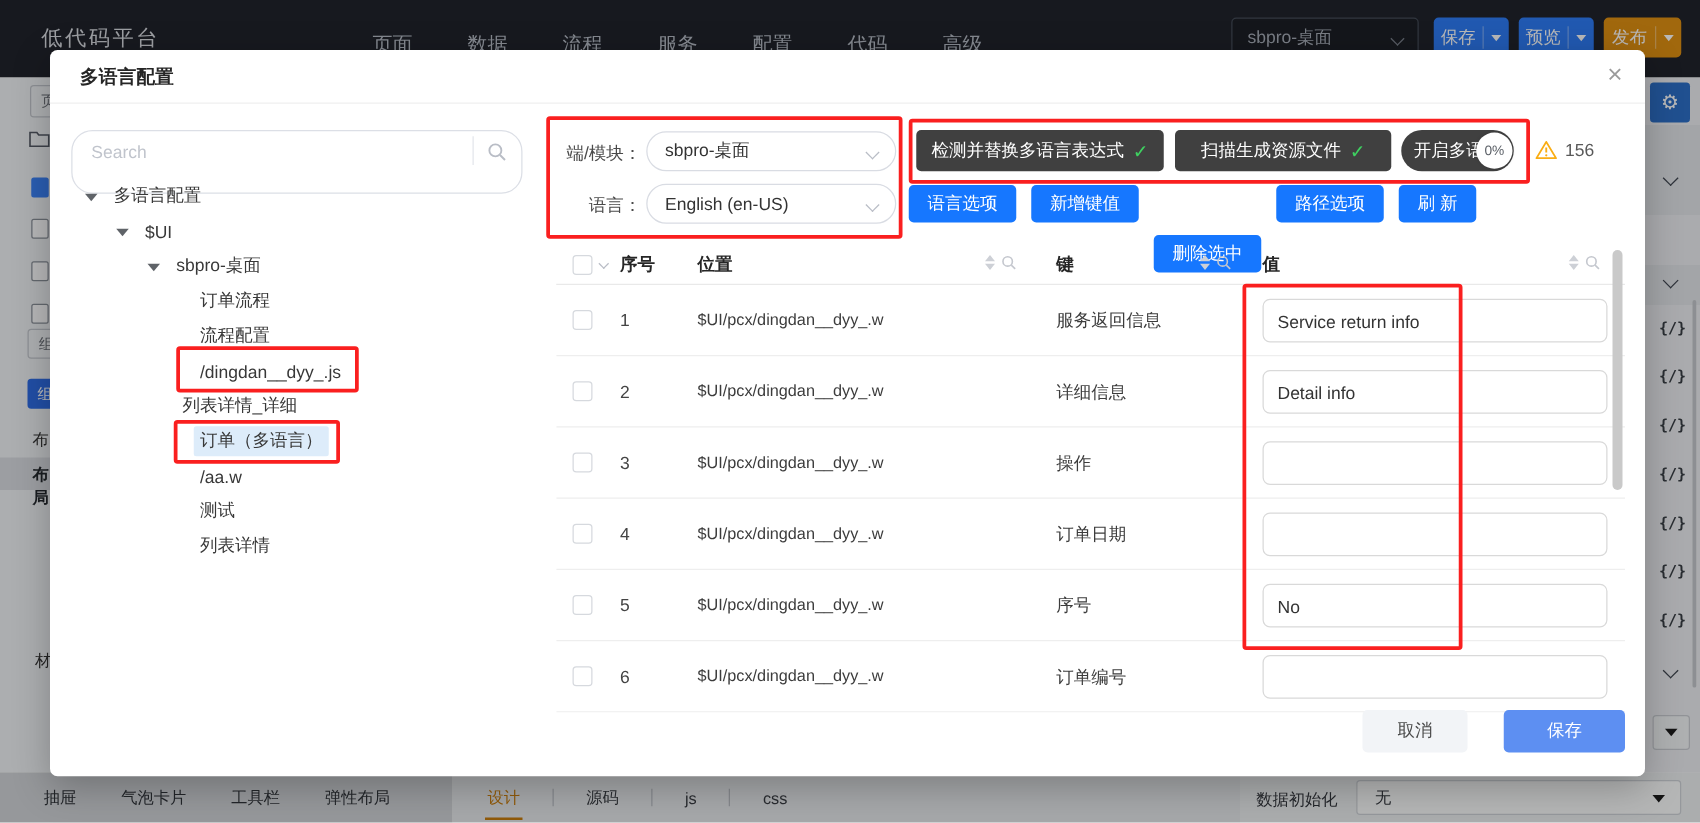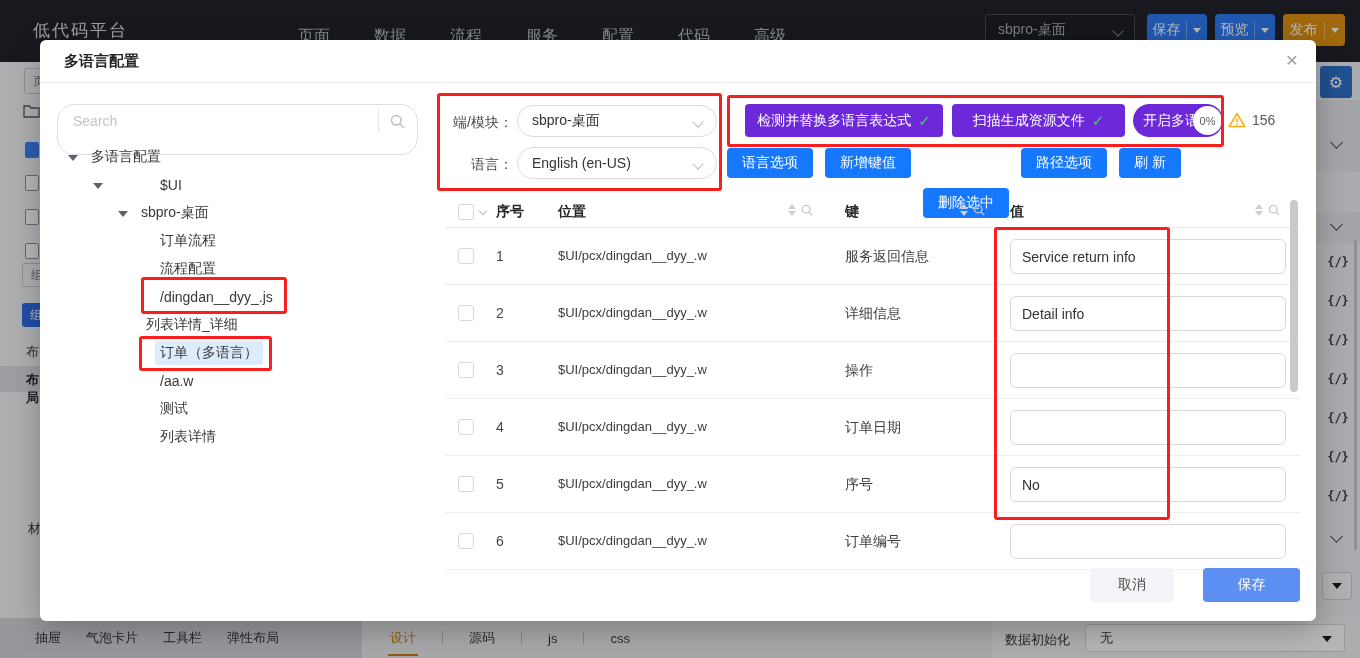--- a/index.html
+++ b/index.html
@@ -51,21 +51,21 @@
   .rr-codes { position:absolute; left:0; top:180px; width:44px; }
   .rr-code { height:39px; display:flex; align-items:center; justify-content:center;
     font-family:"DejaVu Sans Mono","Liberation Mono",monospace; font-size:12px; font-weight:bold; color:#3a3f46; }
   .rr-caretbox { position:absolute; left:6px; top:510px; width:30px; height:28px; background:#f2f4f6; border:1px solid #c9ccd2;
     border-radius:3px; display:flex; align-items:center; justify-content:center; }
   .bcaret { border:5px solid transparent; border-top:6px solid #1c1c1c; margin-top:5px; }
   .rr-scroll { position:absolute; left:38px; top:178px; width:3px; height:310px; background:#c4c7cc; border-radius:2px; }
 
   .bottombar { position:absolute; left:0; top:618px; width:1360px; height:40px; }
   .bb-left { position:absolute; left:0; top:0; width:362px; height:40px; background:#d0d3d7;
-    display:flex; align-items:center; padding-left:35px; gap:25px; font-size:13px; color:#30343a; }
+    display:flex; align-items:center; padding-left:35px; gap:36px; font-size:13px; color:#30343a; }
   .bb-mid { position:absolute; left:362px; top:0; width:630px; height:40px; background:#e7e9ec;
     display:flex; align-items:center; padding-left:28px; gap:26px; font-size:13px; color:#3a3e44; }
   .btab { position:relative; cursor:pointer; }
   .btab.active { color:#c87d0e; }
   .btab.active::after { content:""; position:absolute; left:-2px; right:-2px; bottom:-9px; height:2px; background:#c87d0e; }
   .tabdiv { width:1px; height:14px; background:#b9bdc3; }
   .bb-right { position:absolute; left:992px; top:0; width:368px; height:40px; background:#eef0f2; }
   .di-label { position:absolute; left:13px; top:13px; font-size:13px; color:#33373d; }
   .di-select { position:absolute; left:93px; top:6px; width:260px; height:28px; background:#fbfcfd; border:1px solid #cfd3d8;
     border-radius:3px; font-size:13px; color:#33373d; display:flex; align-items:center; padding-left:14px; }
@@ -93,22 +93,22 @@
   .tsel { background:#ddecfa;text-align:center; }
 
   
   .f-label { position:absolute; left:395px; width:78px; text-align:right; font-size:14px; color:#4a4a4a; }
   .lbl-module { top:74px; } .lbl-lang { top:116px; }
   .sel { position:absolute; left:477px; width:200px; height:32px; border:1px solid #d9dce3; border-radius:16px;
     font-size:14px; color:#333; display:flex; align-items:center; padding-left:14px; cursor:pointer; }
   .sel-module { top:65px; } .sel-lang { top:107px; }
   .sel .chev { position:absolute; right:14px; top:12px; }
 
-  .abtn { position:absolute; top:64px; height:33px; background:#6d28d9; border-radius:4px; color:#fff; font-size:14px;
-    display:flex; align-items:center; justify-content:center; gap:7px; cursor:pointer; white-space:nowrap;margin-left:12px; }
+  .abtn { position:absolute; top:64px; height:33px; background:#404040; border-radius:4px; color:#fff; font-size:14px;
+    display:flex; align-items:center; justify-content:center; gap:7px; cursor:pointer; white-space:nowrap; }
   .abtn0 { left:693px; width:198px; }
   .abtn1 { left:900px; width:173px;justify-content:center; }
   .abtn2 { left:1081px; width:90px; border-radius:17px; overflow:visible; }
   .abcheck { color:#3ed160; font-weight:bold; font-size:15px; }
   .abbadge { position:absolute; right:1px; top:2px; width:29px; height:29px; background:#fff; border-radius:50%;
     color:#5a5f66; font-size:11px; display:flex; align-items:center; justify-content:center; box-shadow:0 0 3px rgba(0,0,0,.15); }
   .warn { position:absolute; left:1188px; top:72px; display:flex; align-items:center; gap:6px; }
   .warn-count { font-size:14px; color:#595959; }
   .tbtn { position:absolute; top:108px; height:30px; background:#1677ff; border-radius:4px; color:#fff; font-size:14px;
     display:flex; align-items:center; justify-content:center; cursor:pointer; white-space:nowrap; }
@@ -270,21 +270,21 @@
     <svg class="search-ic" width="15" height="15" viewBox="0 0 15 15">
         <circle cx="6.3" cy="6.3" r="4.8" fill="none" stroke="#b9bdc6" stroke-width="1.5"></circle>
         <line x1="10" y1="10" x2="14" y2="14" stroke="#b9bdc6" stroke-width="1.5"></line>
       </svg>
   </div>
   <div class="tree">
       <div class="tree-item" style="padding-left: 28px;">
         <span class="tcaret"></span>
         <span class="tlabel">多语言配置</span>
       </div>
-      <div class="tree-item" style="padding-left: 53px; gap: 44px;">
+      <div class="tree-item" style="padding-left: 53px;">
         <span class="tcaret"></span>
         <span class="tlabel">$UI</span>
       </div>
       <div class="tree-item" style="padding-left: 78px;">
         <span class="tcaret"></span>
         <span class="tlabel">sbpro-桌面</span>
       </div>
       <div class="tree-item" style="padding-left: 115px;">
         <span class="tlabel">订单流程</span>
       </div>

